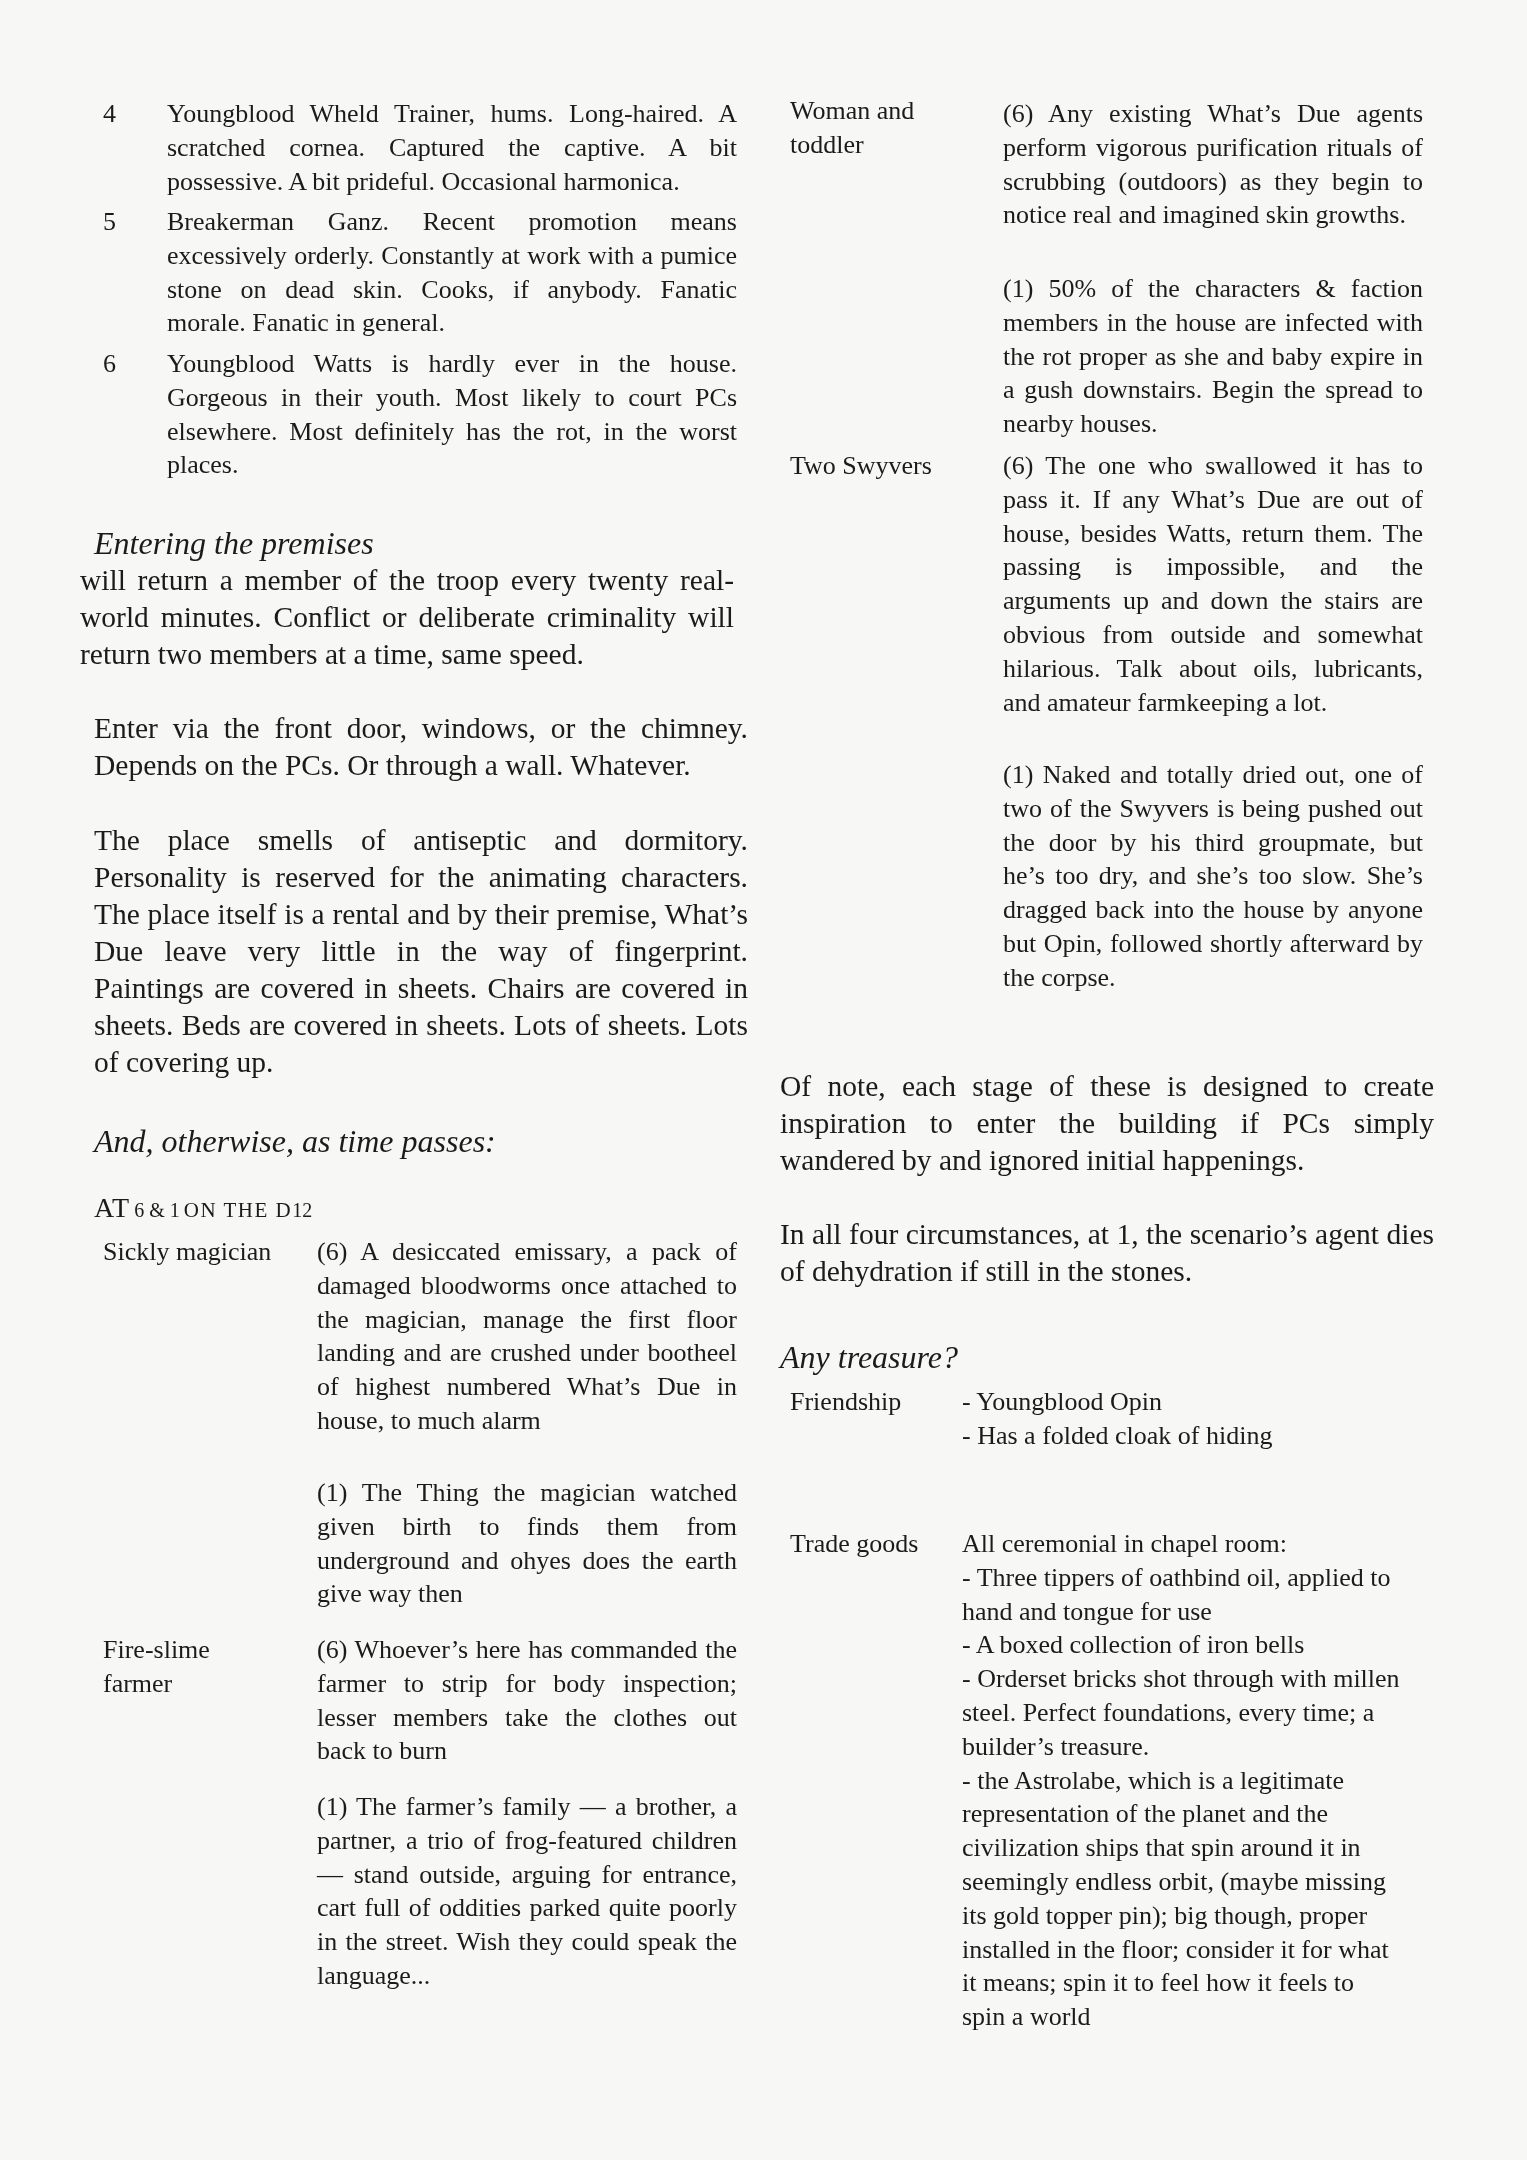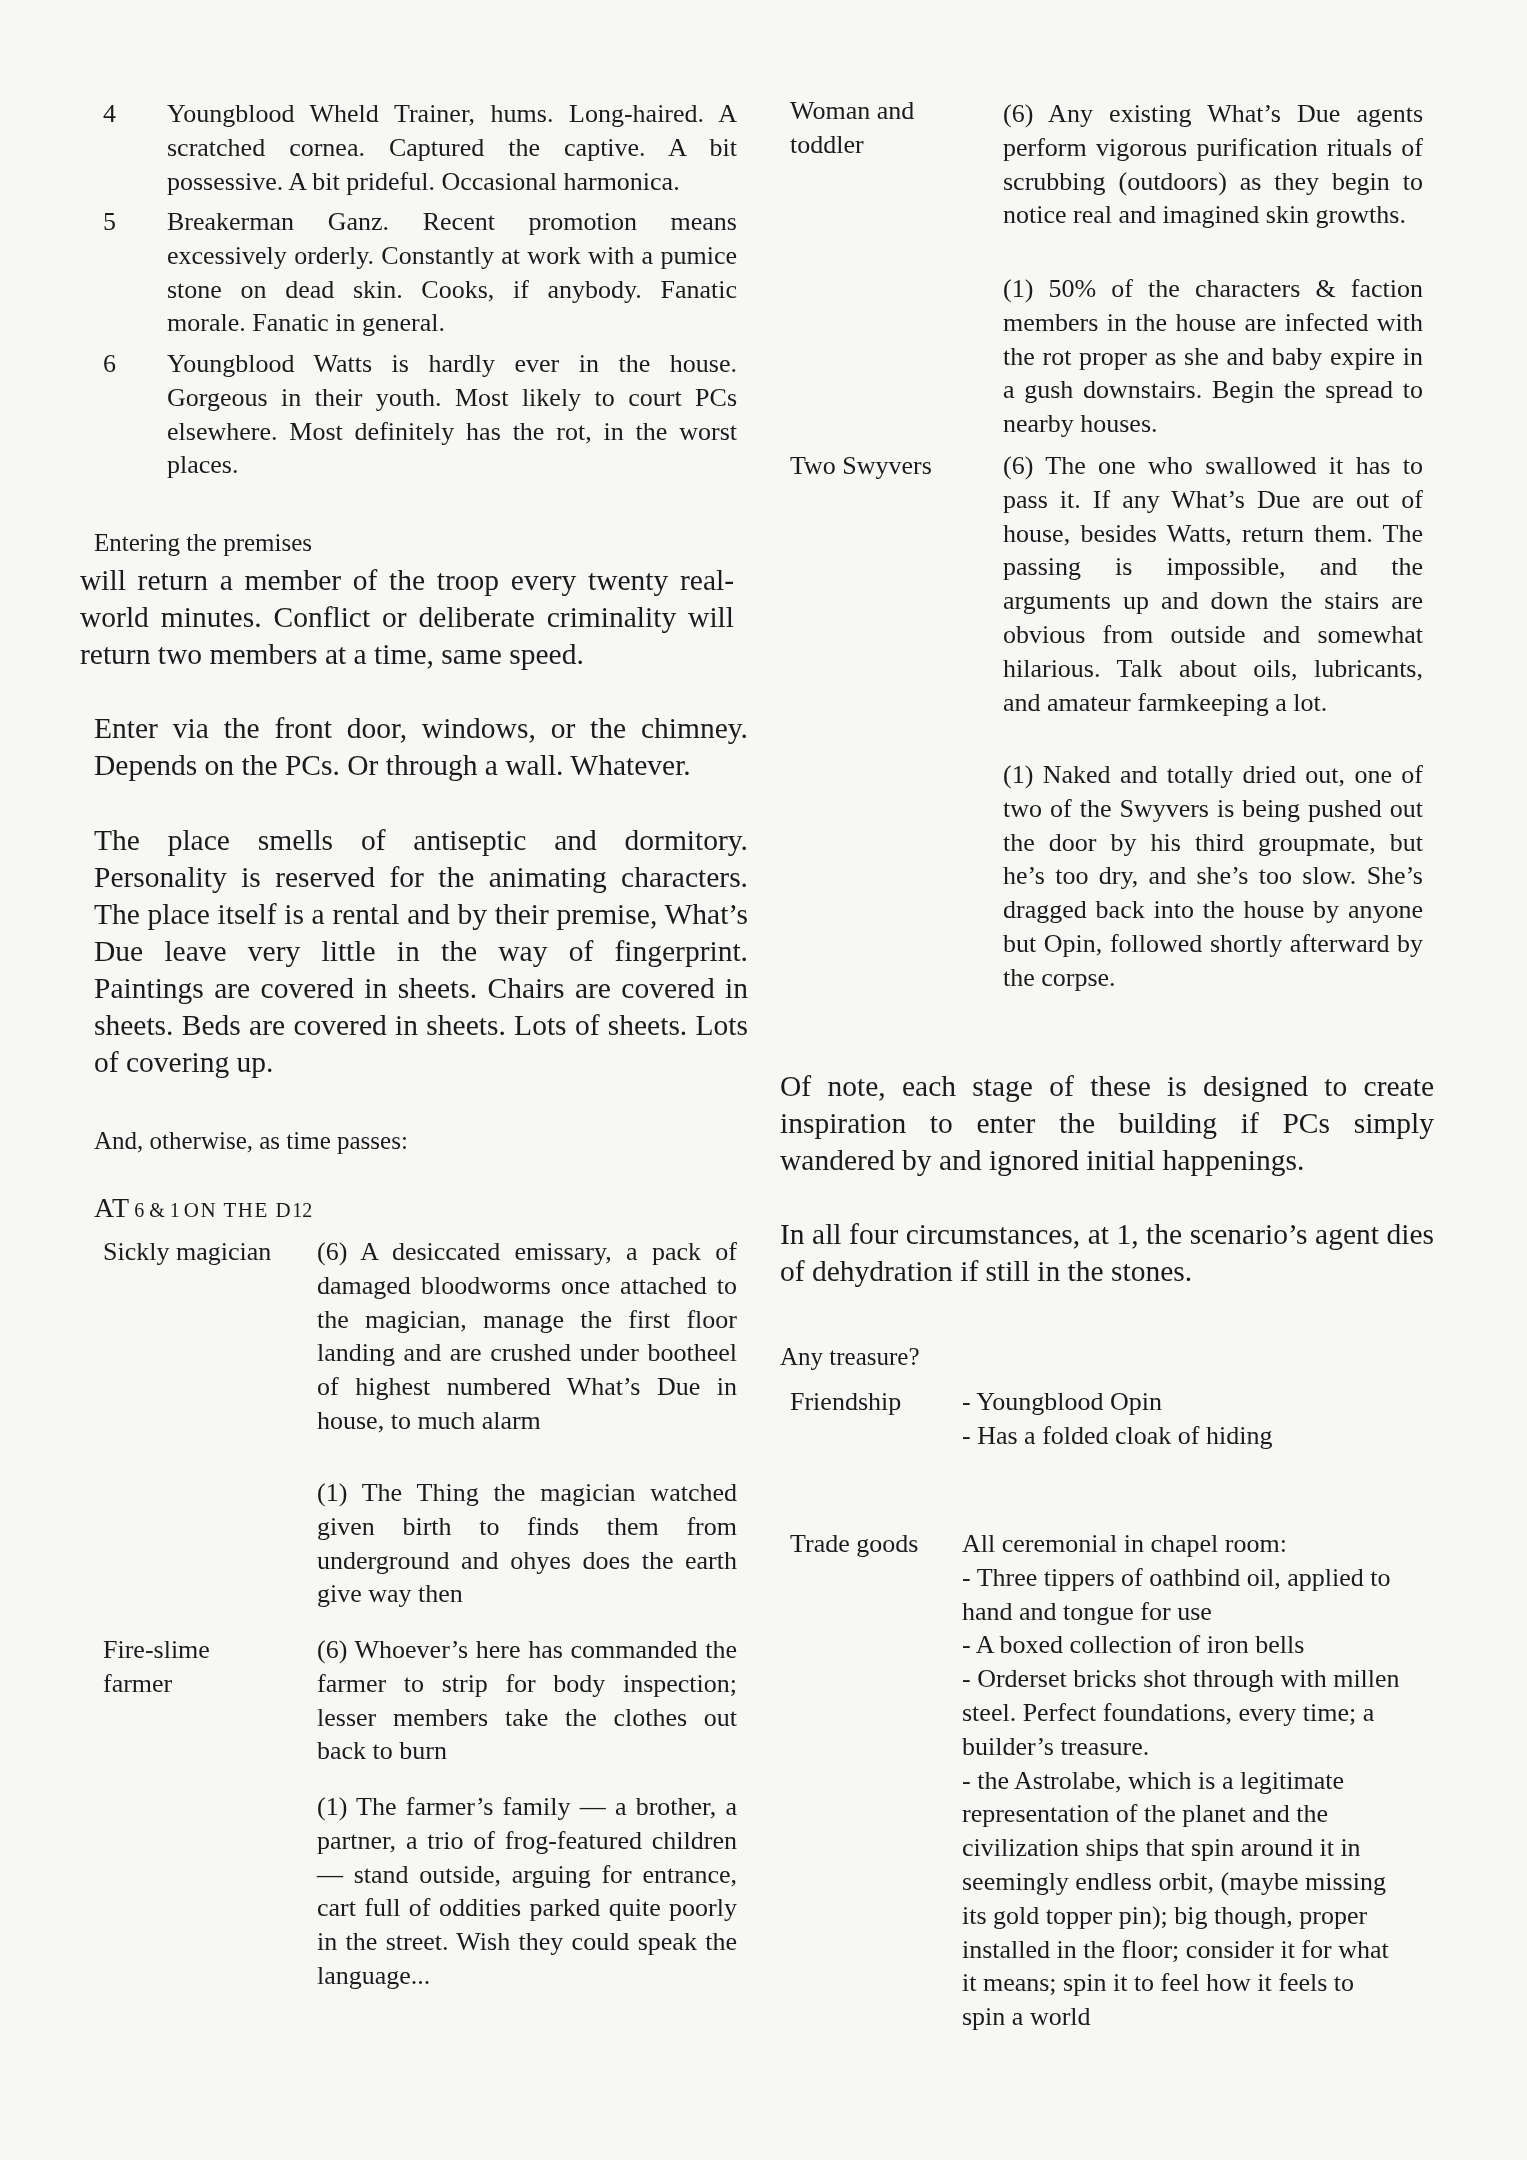--- a/index.html
+++ b/index.html
@@ -8,21 +8,21 @@
     background: #f7f7f5;
     color: #1b1b1b;
     font-family: "Liberation Serif", "DejaVu Serif", serif;
     position: relative;
     overflow: hidden;
   }
   .abs { position: absolute; }
   .small { font-size: 26px; line-height: 33.8px; }
   .body { font-size: 29.5px; line-height: 37px; }
   .just { text-align: justify; }
-  .heading { font-size: 25px; line-height: 40px; }
+  .heading { font-style: italic; font-size: 32px; line-height: 40px; }
   .num { position: absolute; width: 30px; }
   .sc-big { font-size: 20px; }
   .sc-small { font-size: 21px; letter-spacing: 1.5px; text-transform: uppercase; }
   .label { position: absolute; }
   .desc { position: absolute; text-align: justify; }
   .plain { position: absolute; text-align: left; }
   p { margin: 0; }
 </style>
 </head>
 <body>

